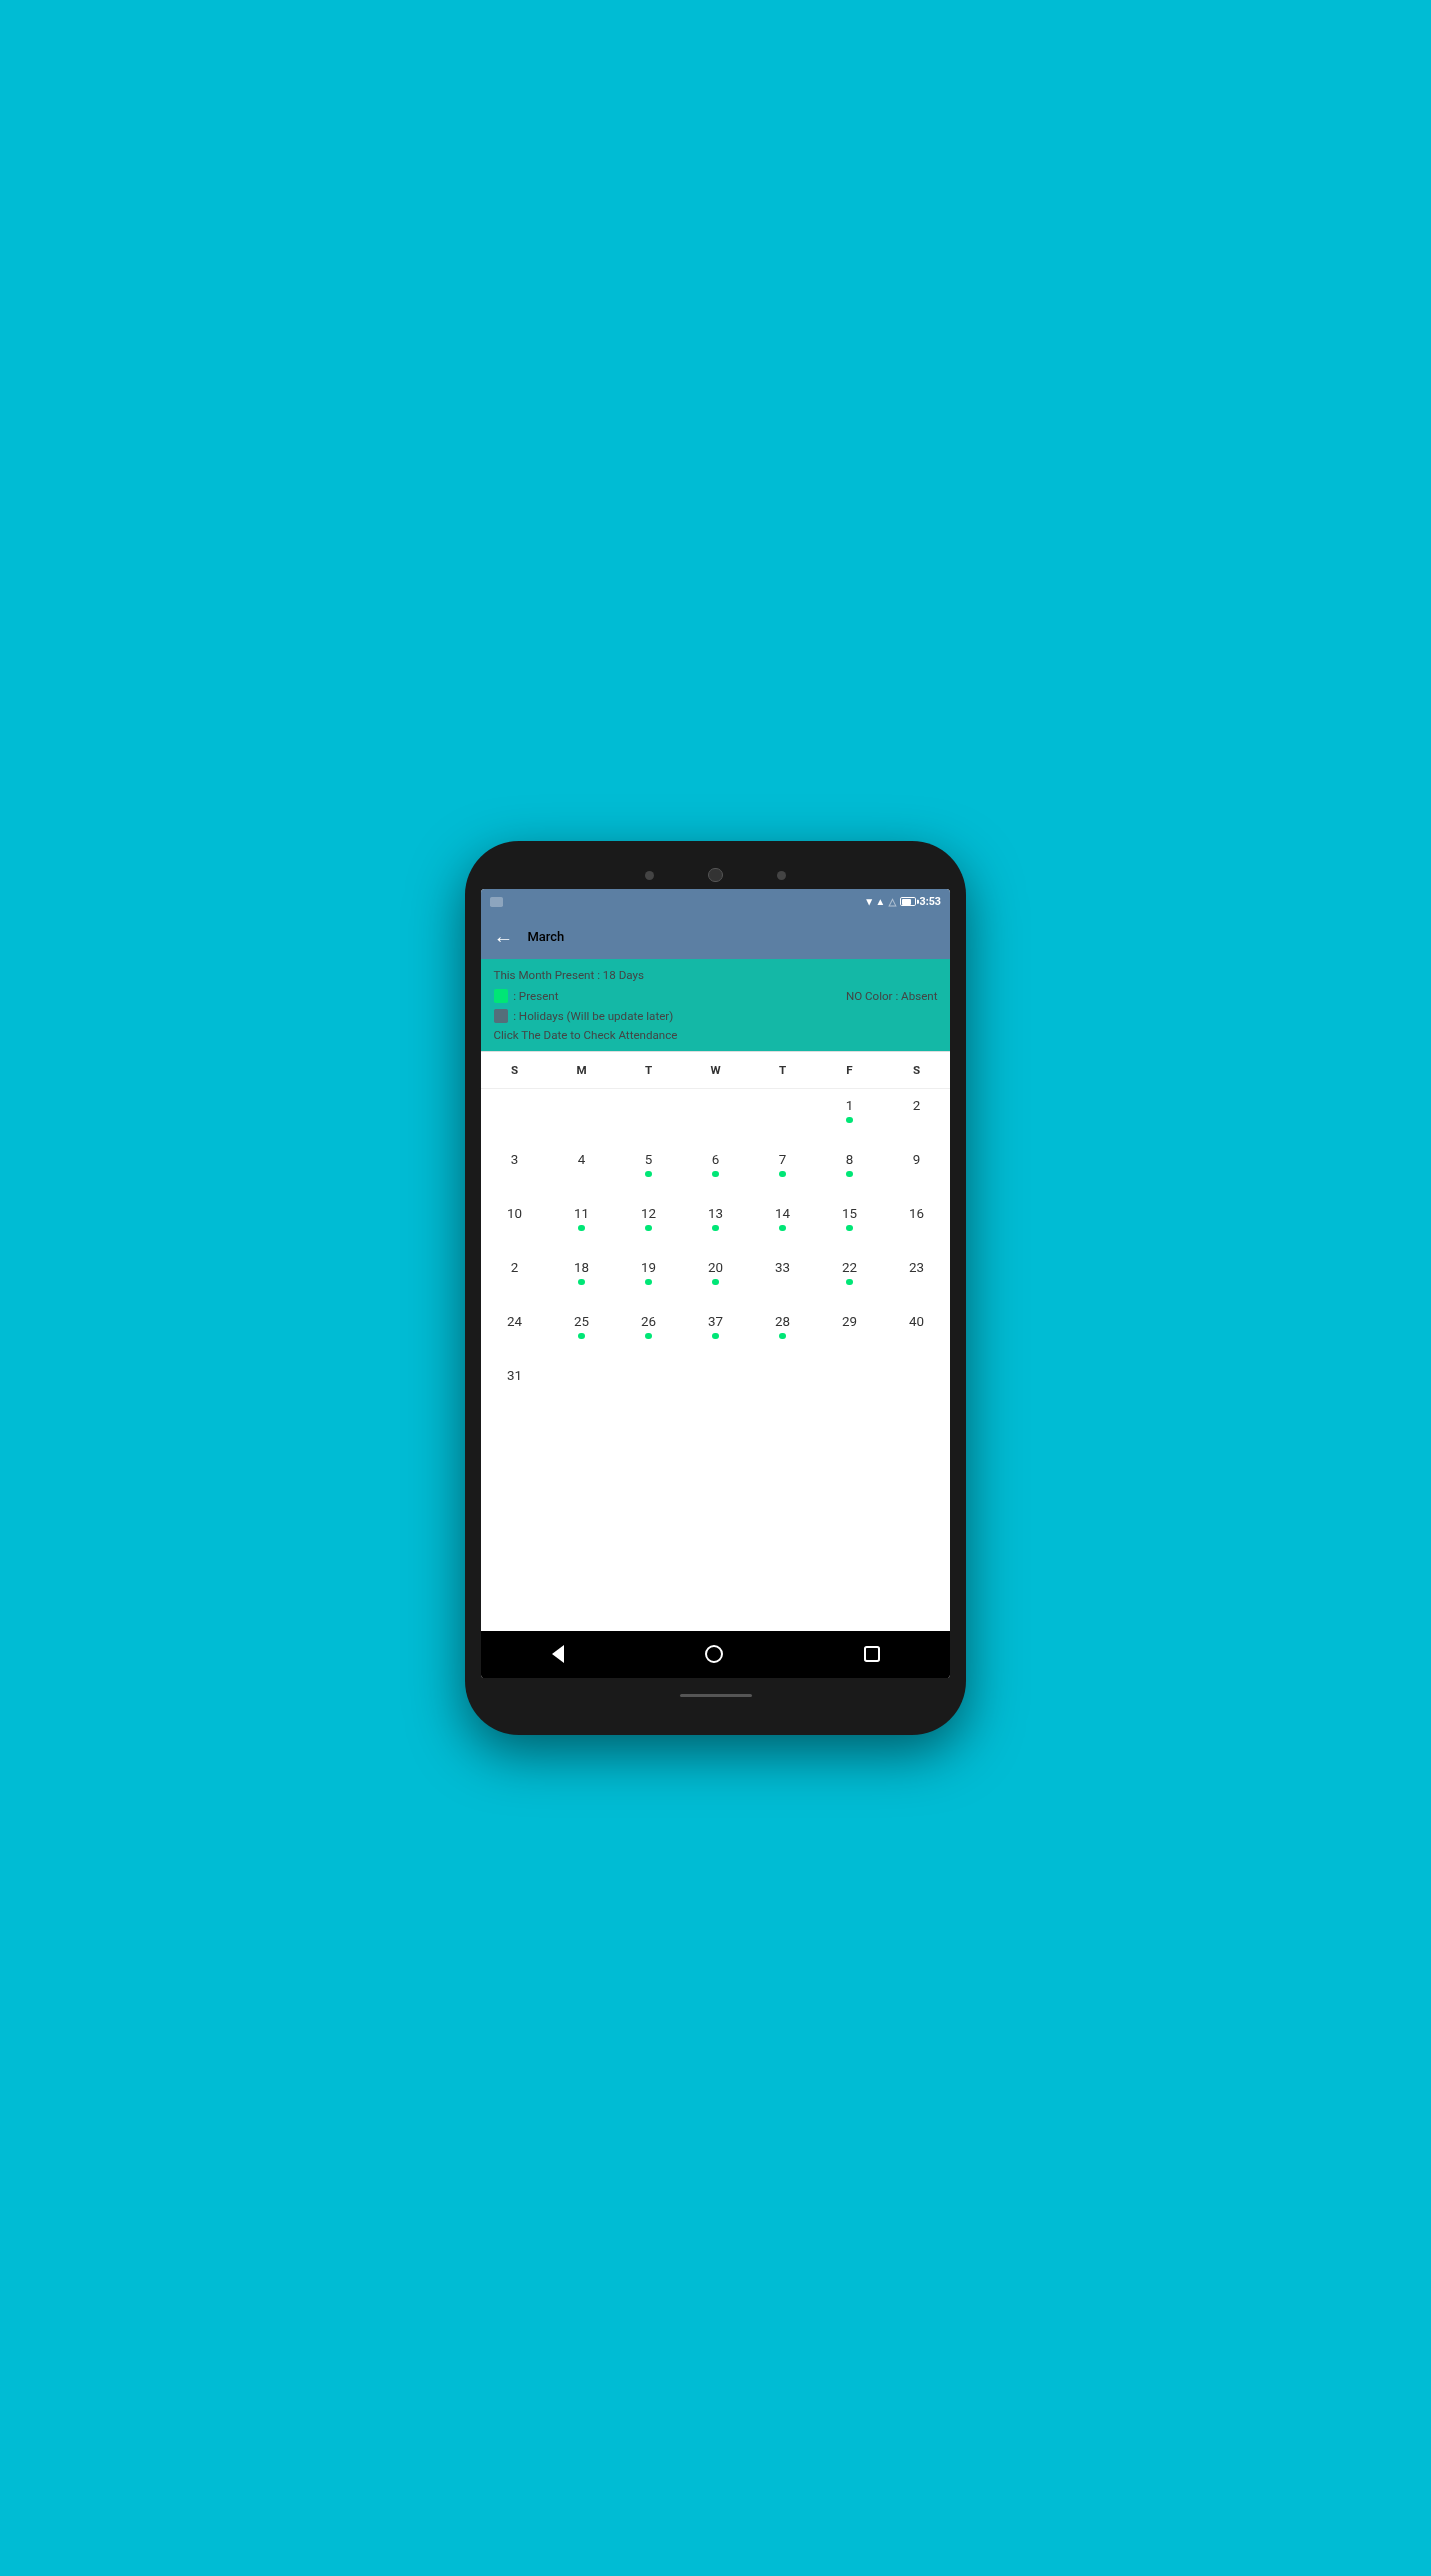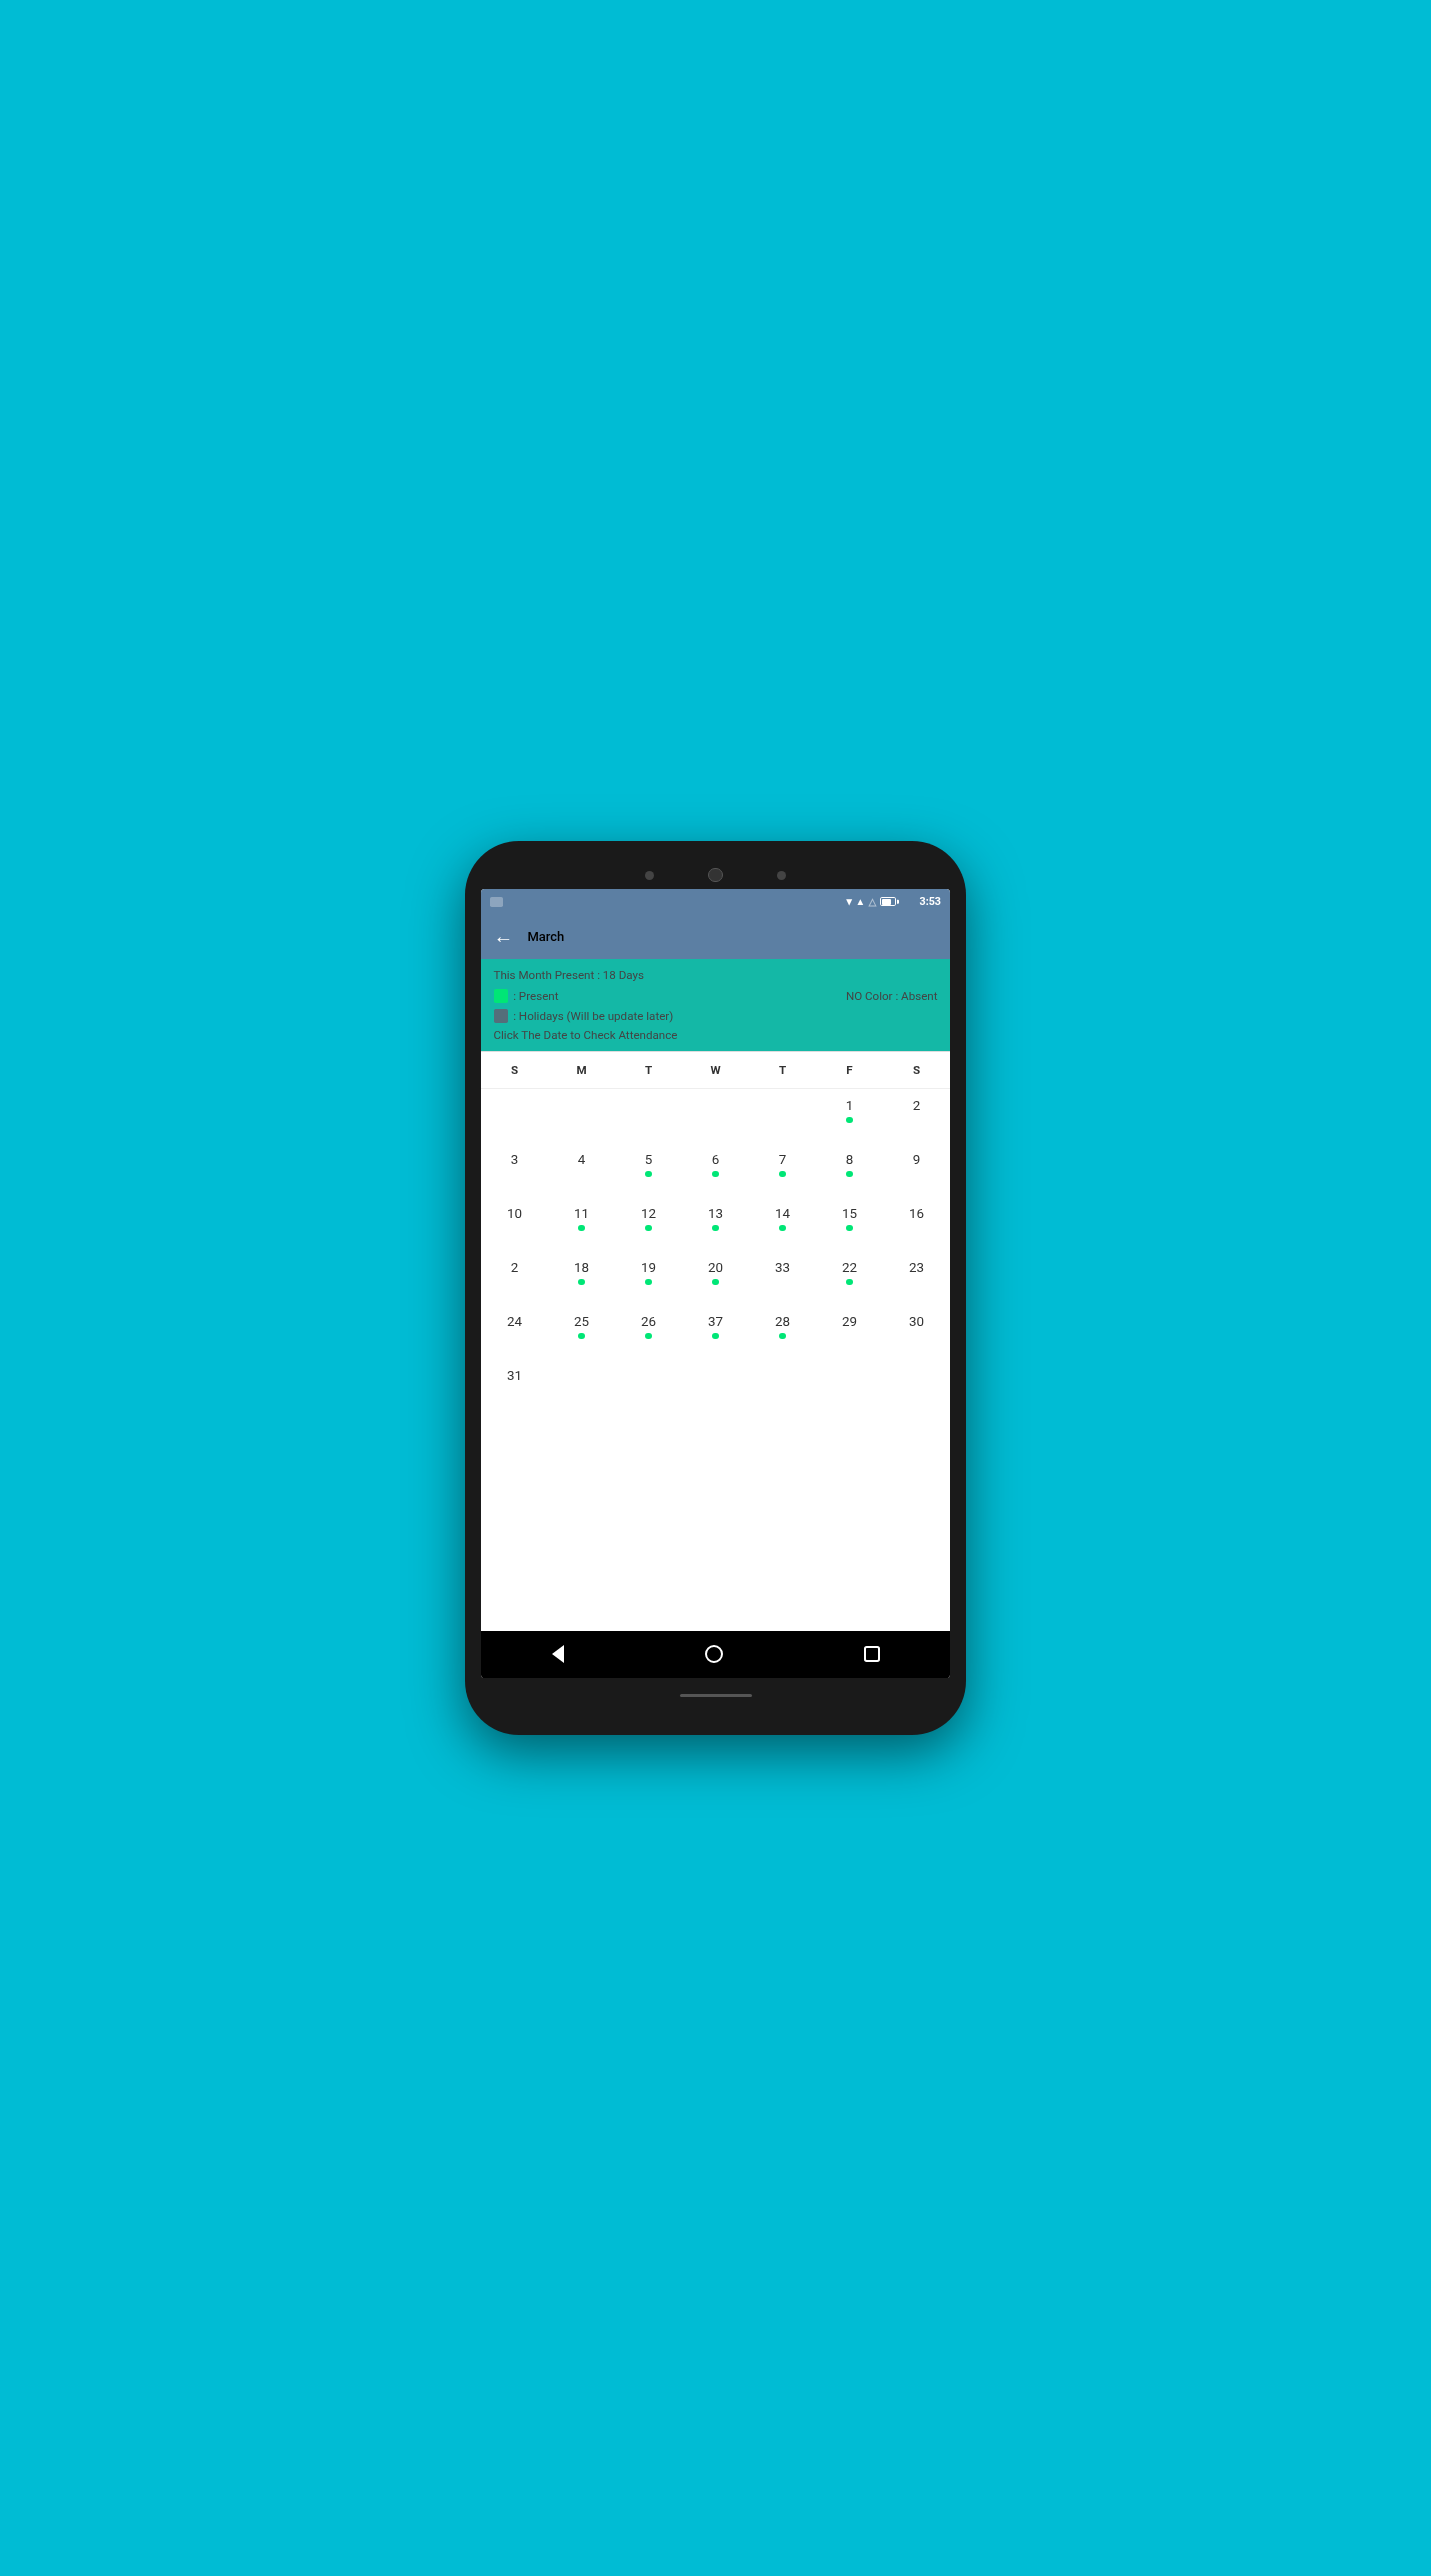--- a/index.html
+++ b/index.html
@@ -111,21 +111,20 @@
       position: absolute;
       right: -3.6px;
       top: 50%;
       transform: translateY(-50%);
       border-radius: 0 0.9px 0.9px 0;
     }
 
     .time-text {
       font-size: 10.7px;
       font-weight: bold;
-      margin-left: 20px;
     }
 
     .image-icon {
       width: 12.5px;
       height: 9.8px;
       background: rgba(255,255,255,0.3);
       border-radius: 1.8px;
       display: inline-block;
       position: relative;
     }
@@ -486,21 +485,21 @@
             <div class="attendance-dot"></div>
           </div>
           <div class="calendar-cell">
             <span class="date-number">28</span>
             <div class="attendance-dot"></div>
           </div>
           <div class="calendar-cell">
             <span class="date-number">29</span>
           </div>
           <div class="calendar-cell">
-            <span class="date-number">30</span>
+            <span class="date-number">40</span>
           </div>
           <div class="calendar-cell">
             <span class="date-number">31</span>
           </div>
           <div class="calendar-cell empty-cell"></div>
           <div class="calendar-cell empty-cell"></div>
           <div class="calendar-cell empty-cell"></div>
           <div class="calendar-cell empty-cell"></div>
           <div class="calendar-cell empty-cell"></div>
           <div class="calendar-cell empty-cell"></div>

